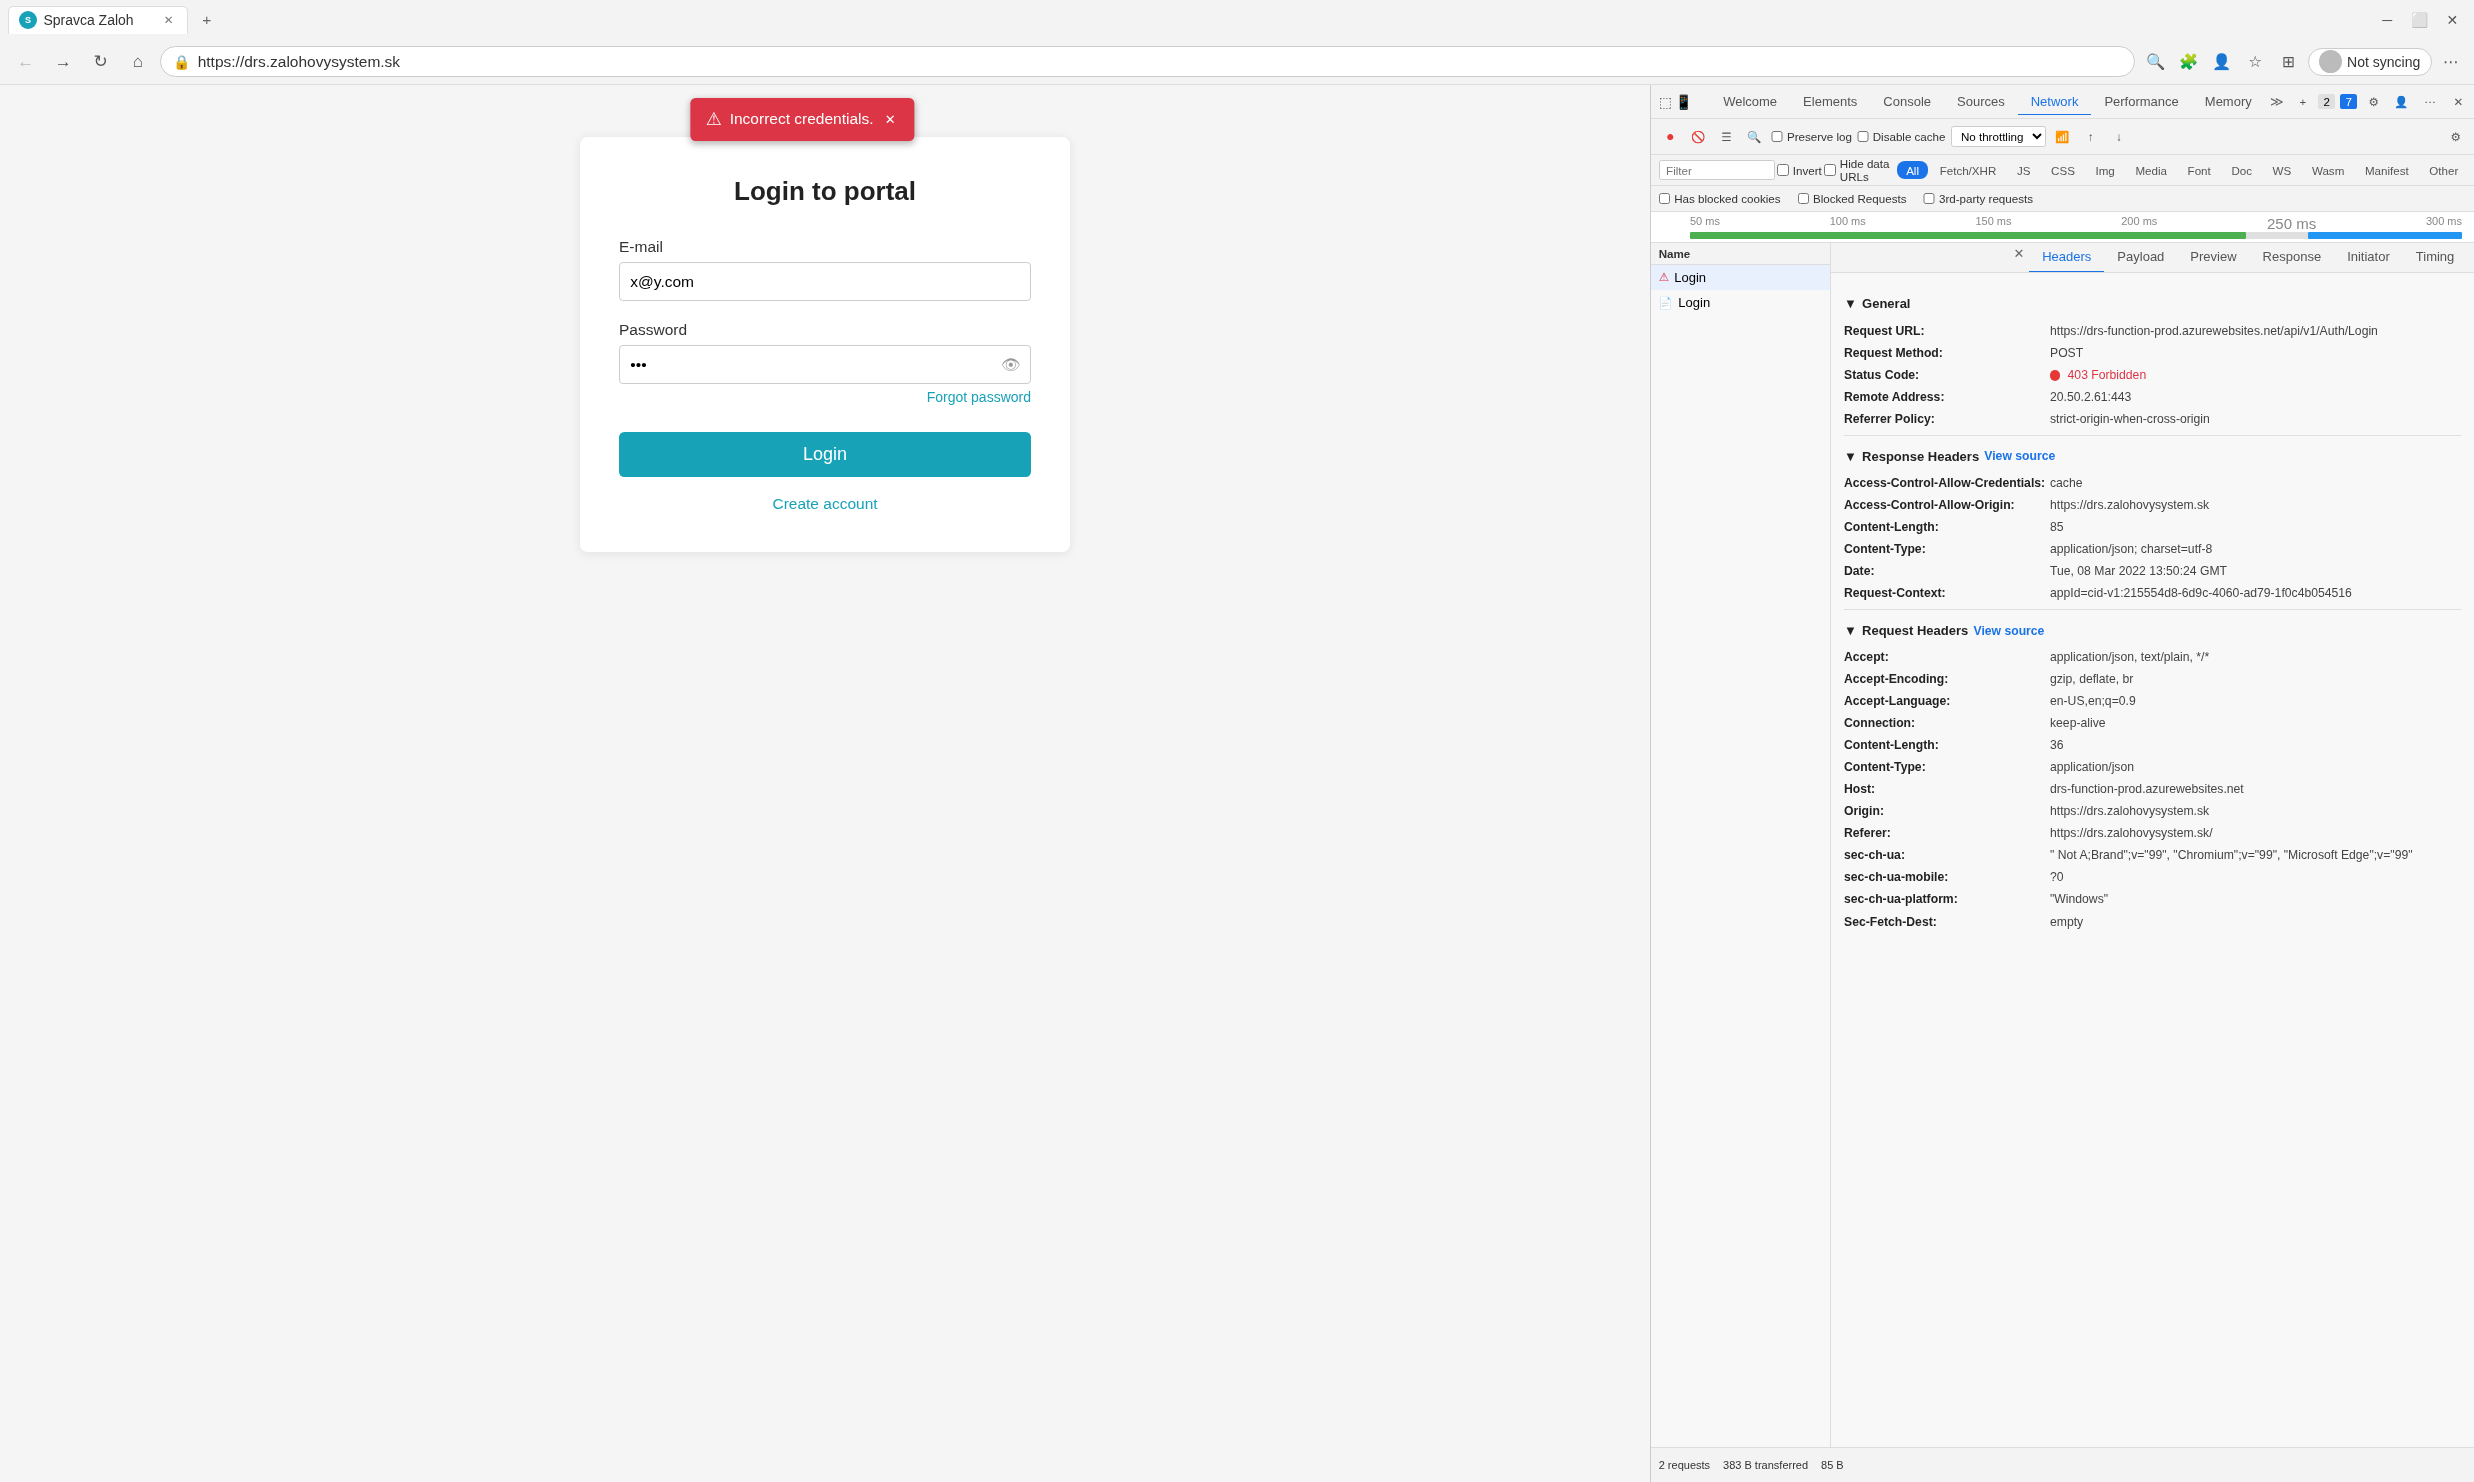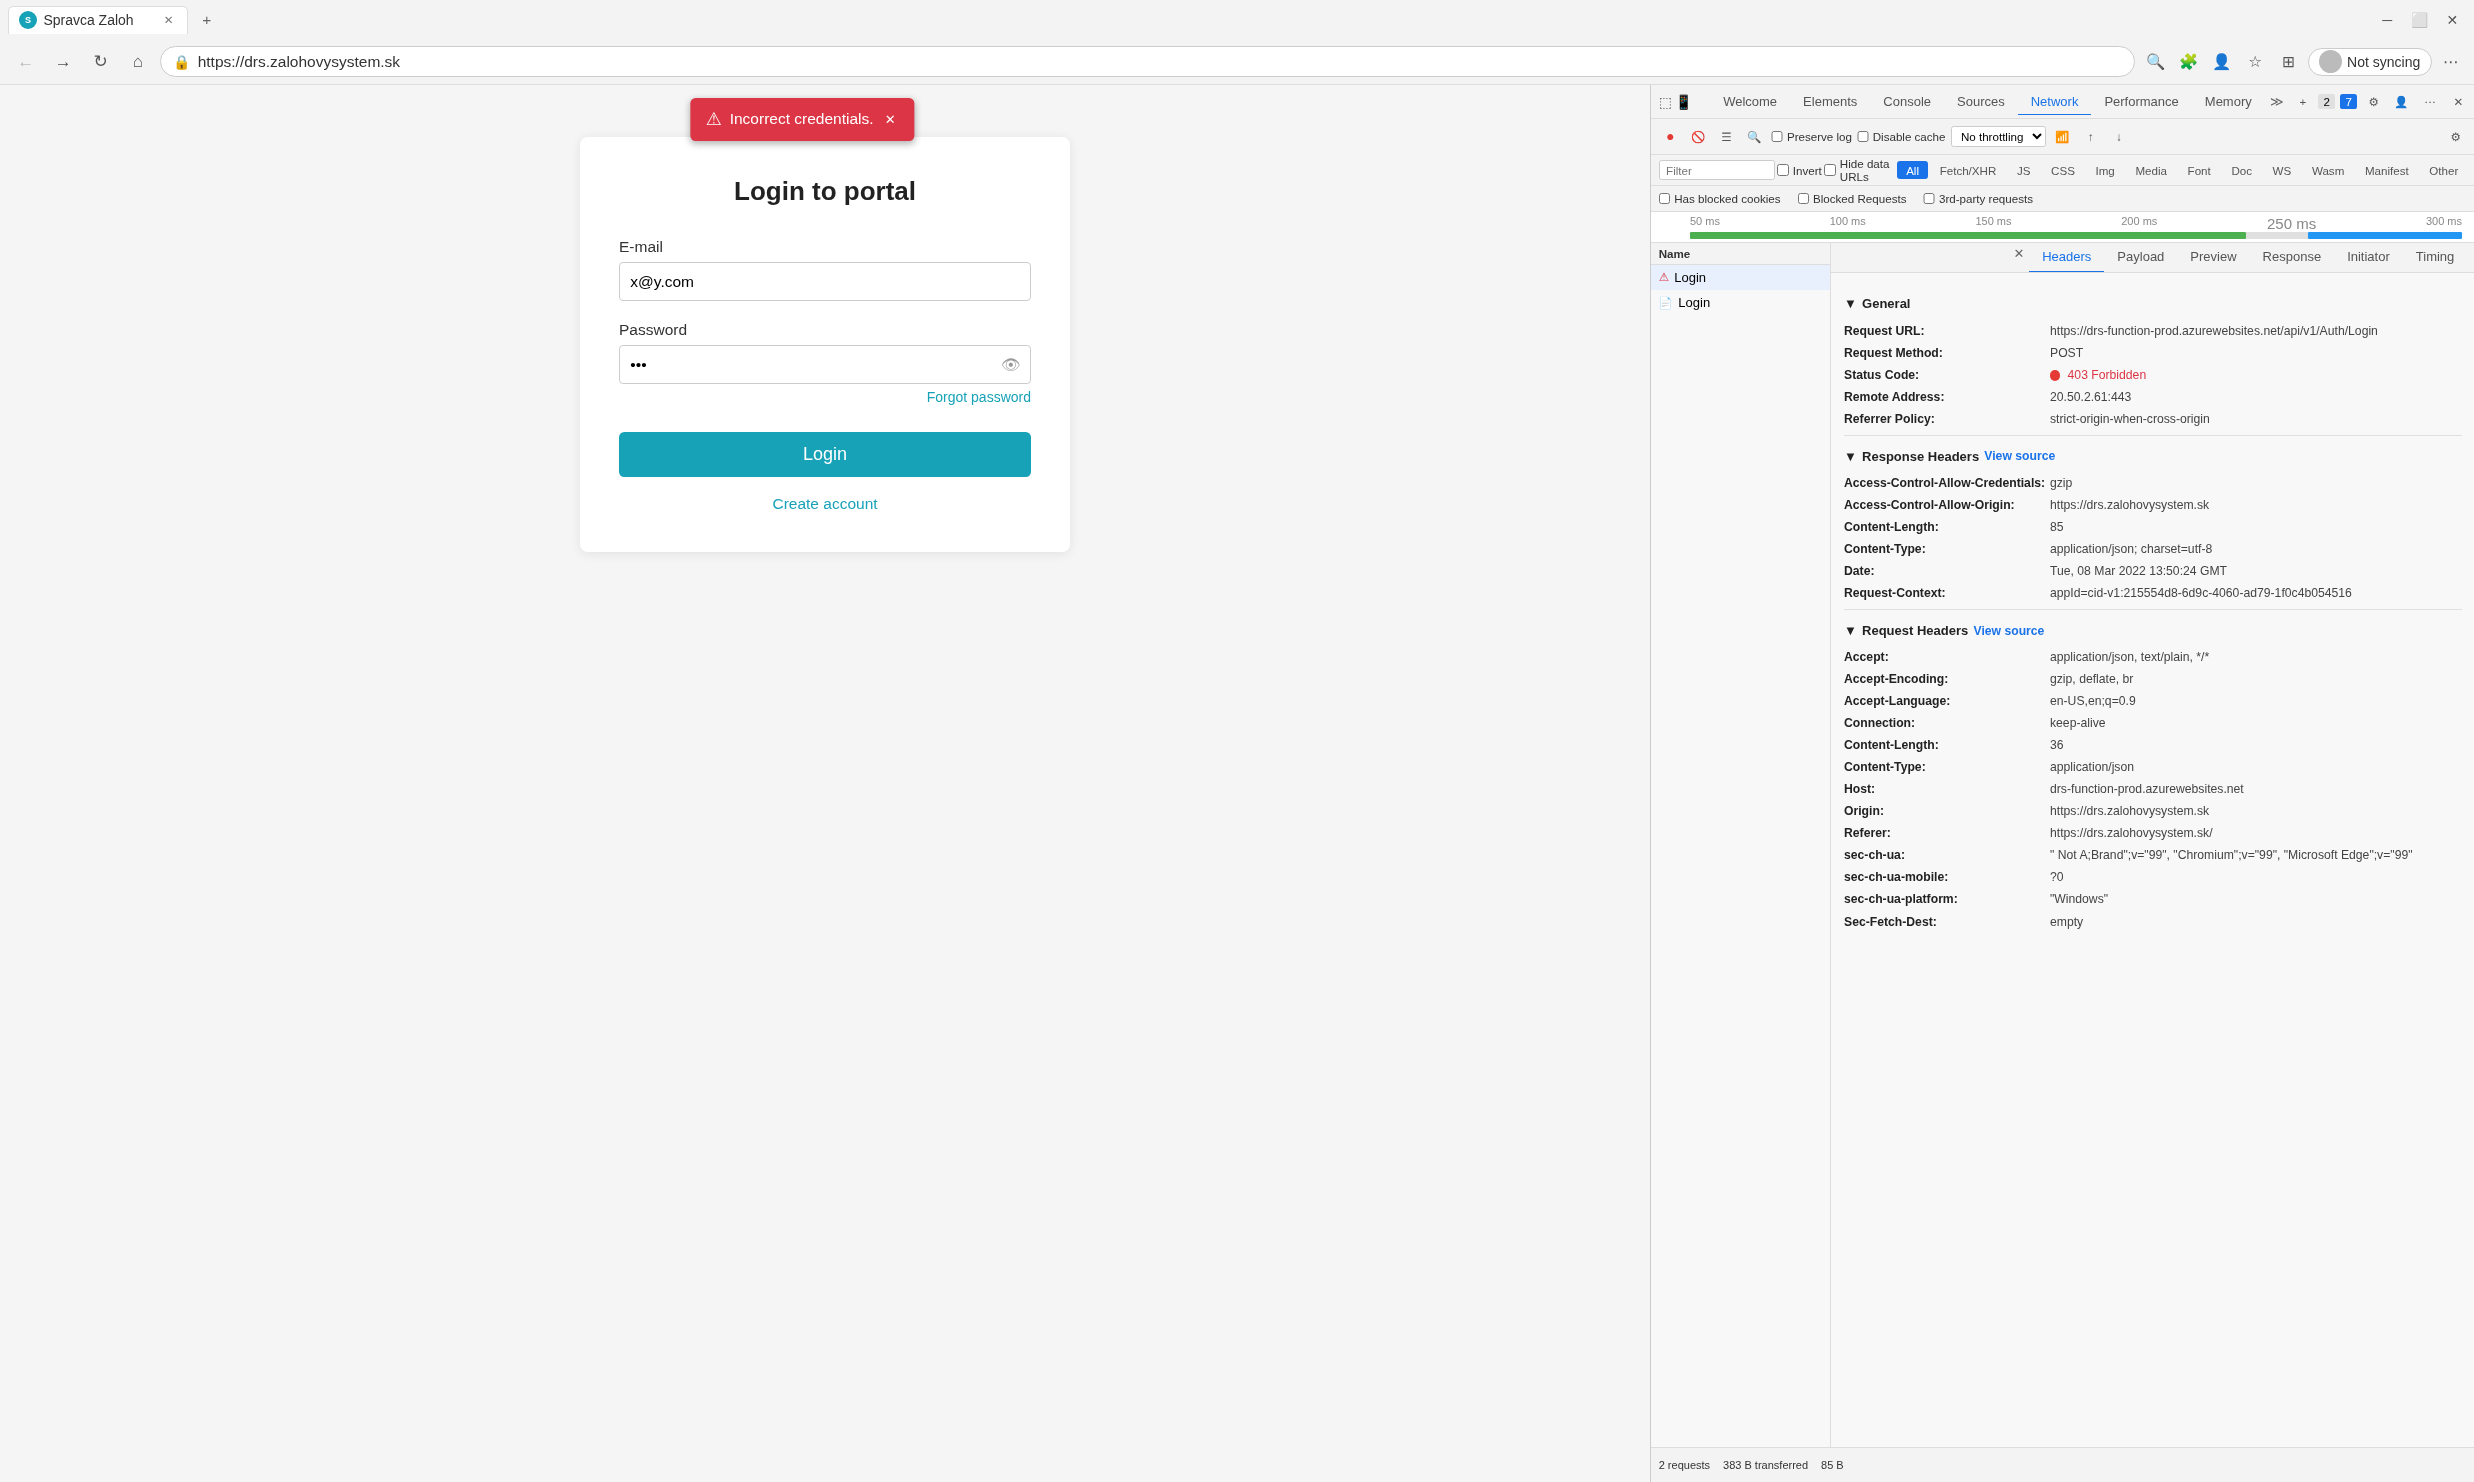--- a/index.html
+++ b/index.html
@@ -62,21 +62,21 @@
     .devtools-controls { height: 36px; background: #f3f3f3; display: flex; align-items: center; padding: 0 7.7px; gap: 5.2px; border-bottom: 0.6px solid #ddd; }
     .devtools-icon-btn { width: 23px; height: 23px; display: flex; align-items: center; justify-content: center; font-size: 11.6px; color: #555; cursor: pointer; border-radius: 2.6px; border: none; background: transparent; }
     .devtools-icon-btn.active { color: #e53935; }
     .filter-input { height: 20.6px; border: 0.6px solid #ccc; border-radius: 2.6px; padding: 0 6.4px; font-size: 11.6px; width: 116px; }
     .checkbox-label { display: flex; align-items: center; gap: 3.9px; font-size: 11.6px; color: #333; cursor: pointer; }
     .checkbox-label input { width: 11.6px; height: 11.6px; }
     .throttle-select { height: 20.6px; border: 0.6px solid #ccc; border-radius: 2.6px; padding: 0 5.2px; font-size: 11.6px; background: white; }
 
     
     .filter-bar { height: 31px; background: #f3f3f3; display: flex; align-items: center; padding: 0 7.7px; gap: 2.6px; border-bottom: 0.6px solid #ddd; }
-    .filter-type-btn { padding: 2.6px 9px; font-size: 11.6px; border-radius: 3px; cursor: pointer; color: #555; border: none; background: transparent; }
+    .filter-type-btn { padding: 2.6px 9px; font-size: 11.6px; border-radius: 8px; cursor: pointer; color: #555; border: none; background: transparent; }
     .filter-type-btn.active { background: #1a73e8; color: white; }
 
     
     .filter-bar2 { height: 26px; background: #f3f3f3; display: flex; align-items: center; padding: 0 7.7px; gap: 17px; border-bottom: 0.6px solid #ddd; }
 
     
     .timeline-bar { height: 23px; background: white; border-bottom: 0.6px solid #ddd; position: relative; display: flex; align-items: flex-end; padding-bottom: 2.6px; }
 
     
     .request-panel { display: flex; flex: 1; overflow: hidden; }
@@ -356,21 +356,21 @@
 
             <div class="header-divider"></div>
 
             <div class="section-header">
               <span>▼</span>
               <span>Response Headers</span>
               <a class="section-link">View source</a>
             </div>
             <div class="header-row">
               <span class="header-name">Access-Control-Allow-Credentials:</span>
-              <span class="header-value">gzip</span>
+              <span class="header-value">cache</span>
             </div>
             <div class="header-row">
               <span class="header-name">Access-Control-Allow-Origin:</span>
               <span class="header-value">https://drs.zalohovysystem.sk</span>
             </div>
             <div class="header-row">
               <span class="header-name">Content-Length:</span>
               <span class="header-value">85</span>
             </div>
             <div class="header-row">

